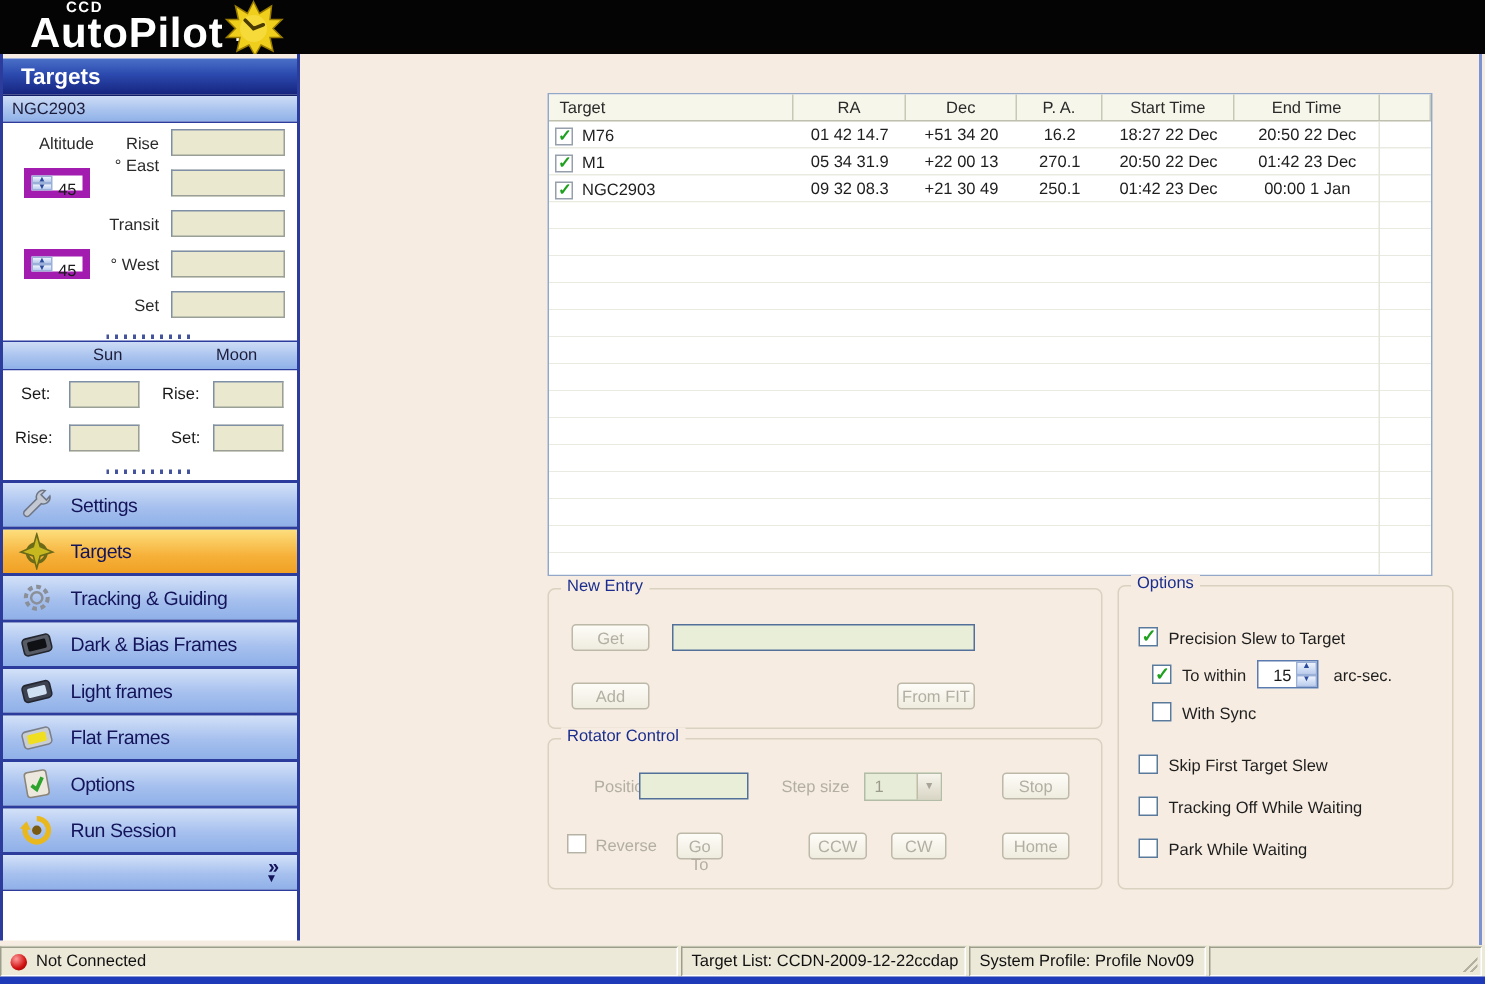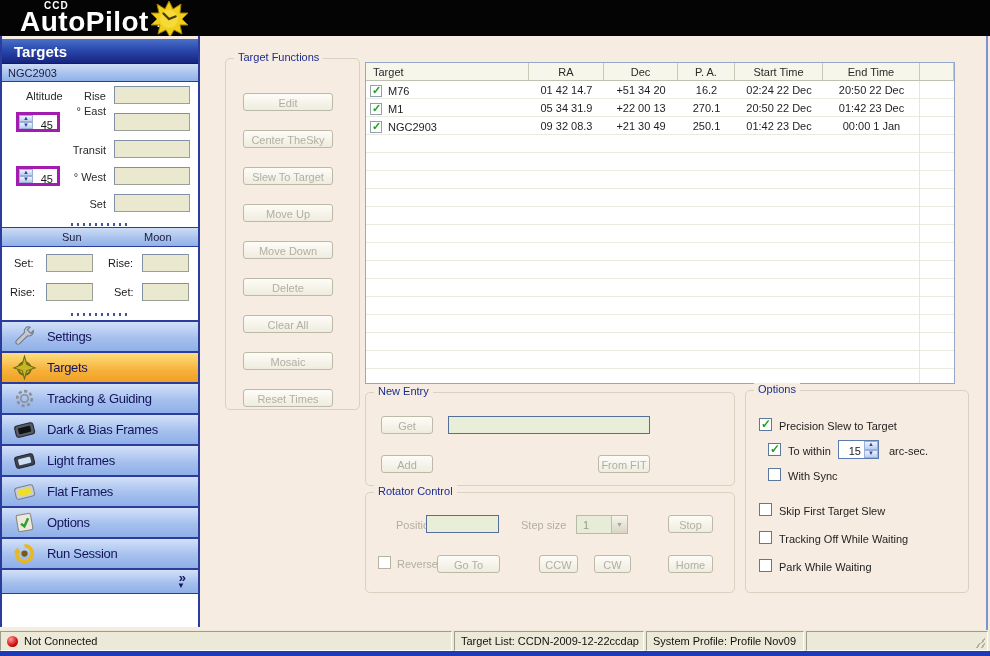--- a/index.html
+++ b/index.html
@@ -20,21 +20,21 @@
     background:#fff; border-left:2px solid #2b3c9c; border-right:2px solid #2b3c9c; }
   .side-gap { height:3px; background:#f6ece1; }
   .panel-title { height:25px; background:linear-gradient(180deg,#4a70c8 0%,#2b49ae 45%,#16247e 100%);
     color:#fff; font-size:15px; font-weight:bold; padding:4px 0 0 12px; border-bottom:1px solid #101c66; }
   .target-bar { height:18px; background:linear-gradient(180deg,#cddcf6 0%,#a9c3ee 55%,#8fb1e8 100%);
     color:#1c1c3a; padding:3px 0 0 6px; border-bottom:1px solid #2b3c9c; font-size:11px; }
   .alt-panel { position:relative; height:140px; background:#fff; }
   .fld-label { position:absolute; width:104px; text-align:right; font-size:11px; color:#2a2a2a; }
   .inp { position:absolute; left:112px; width:76px; height:18px; background:#ebe8d0;
     border:1px solid #9aa095; border-top-color:#7f8fa5; border-left-color:#7f8fa5; }
-  .spin45 { position:absolute; left:14px; width:44px; height:20px; border:3px solid #a21caf; background:#fff; display:flex; }
+  .spin45 { position:absolute; left:14px; width:44px; height:20px; border:5px solid #a21caf; background:#fff; display:flex; }
   .spin-btns { width:14px; display:flex; flex-direction:column; }
   .spin-btns i { flex:1; font-style:normal; font-size:6px; line-height:4px; text-align:center; color:#2a4a9e;
     background:linear-gradient(180deg,#eef3fc,#bccdee); border:1px solid #9ab0d8; overflow:hidden; }
   .spin-val { flex:1; text-align:right; padding:4px 4px 0 0; font-size:11px; }
   .grip { height:5px; background:#fff; display:flex; justify-content:center; align-items:center; }
   .grip::after { content:""; width:58px; height:3px;
     background:repeating-linear-gradient(90deg,#44549c 0 2px,transparent 2px 6px); }
   .sm-header { height:20px; background:linear-gradient(180deg,#cddcf6 0%,#a9c3ee 55%,#8fb1e8 100%);
     border-top:1px solid #2b3c9c; border-bottom:1px solid #2b3c9c; position:relative; color:#1c1c3a; }
   .sm-header .sun { position:absolute; left:60px; top:3px; }
@@ -249,52 +249,40 @@
       <span class="lbl">Run Session</span>
     </div>
     <div class="nav-footer">
       <span class="chev">»</span>
       <span class="arr">▼</span>
     </div>
   </div>
 
   <div class="main">
 
-    <div class="groupbox" style="left:25px; top:22px; width:135px; height:352px;">
-      <span class="gb-label">Target Functions</span>
-      <div class="btn" style="left:17px; top:34px; width:90px;">Edit</div>
-      <div class="btn" style="left:17px; top:71px; width:90px;">Center TheSky</div>
-      <div class="btn" style="left:17px; top:108px; width:90px;">Slew To Target</div>
-      <div class="btn" style="left:17px; top:145px; width:90px;">Move Up</div>
-      <div class="btn" style="left:17px; top:182px; width:90px;">Move Down</div>
-      <div class="btn" style="left:17px; top:219px; width:90px;">Delete</div>
-      <div class="btn" style="left:17px; top:256px; width:90px;">Clear All</div>
-      <div class="btn" style="left:17px; top:293px; width:90px;">Mosaic</div>
-      <div class="btn" style="left:17px; top:330px; width:90px;">Reset Times</div>
-    </div>
 
     <div class="tbl">
       <div class="tbl-head">
         <div class="hc c-target">Target</div>
         <div class="hc c-ra">RA</div>
         <div class="hc c-dec">Dec</div>
         <div class="hc c-pa">P. A.</div>
         <div class="hc c-start">Start Time</div>
         <div class="hc c-end">End Time</div>
         <div class="hc c-x"></div>
       </div>
       <div class="tbl-row">
         <div class="tc c-target">
             <span class="row-cb checked"></span>
             <span>M76</span>
           </div>
         <div class="tc c-ra">01 42 14.7</div>
         <div class="tc c-dec">+51 34 20</div>
         <div class="tc c-pa">16.2</div>
-        <div class="tc c-start">02:24 22 Dec</div>
+        <div class="tc c-start">18:27 22 Dec</div>
         <div class="tc c-end">20:50 22 Dec</div>
         <div class="tc c-x"></div>
       </div>
       <div class="tbl-row">
         <div class="tc c-target">
             <span class="row-cb checked"></span>
             <span>M1</span>
           </div>
         <div class="tc c-ra">05 34 31.9</div>
         <div class="tc c-dec">+22 00 13</div>
@@ -332,21 +320,21 @@
       <span class="dis-label" style="left:30px; top:26px;">Position</span>
       <input class="txt" style="left: 60px; top: 22px; width: 73px;" value="">
       <span class="dis-label" style="left:155px; top:26px;">Step size</span>
       <div class="dd" style="left:210px; top:22px; width:52px;">
         <span class="dd-val">1</span>
         <span class="dd-btn">▼</span>
       </div>
       <div class="btn" style="left:302px; top:22px; width:45px;">Stop</div>
       <span class="cb dis" style="left:12px; top:63px;"></span>
       <span class="dis-label" style="left:31px; top:65px;">Reverse</span>
-      <div class="btn" style="left:71px; top:62px; width:63px;">Go To</div>
+      <div class="btn" style="left:85px; top:62px; width:31px;">Go To</div>
       <div class="btn" style="left:173px; top:62px; width:39px;">CCW</div>
       <div class="btn" style="left:228px; top:62px; width:37px;">CW</div>
       <div class="btn" style="left:302px; top:62px; width:45px;">Home</div>
     </div>
 
     <div class="groupbox" style="left:545px; top:354px; width:224px; height:203px;">
       <span class="gb-label">Options</span>
 
       <span class="cb checked" style="left:13px; top:27px;"></span>
       <span class="cb-label" style="left:33px; top:29px;">Precision Slew to Target</span>

